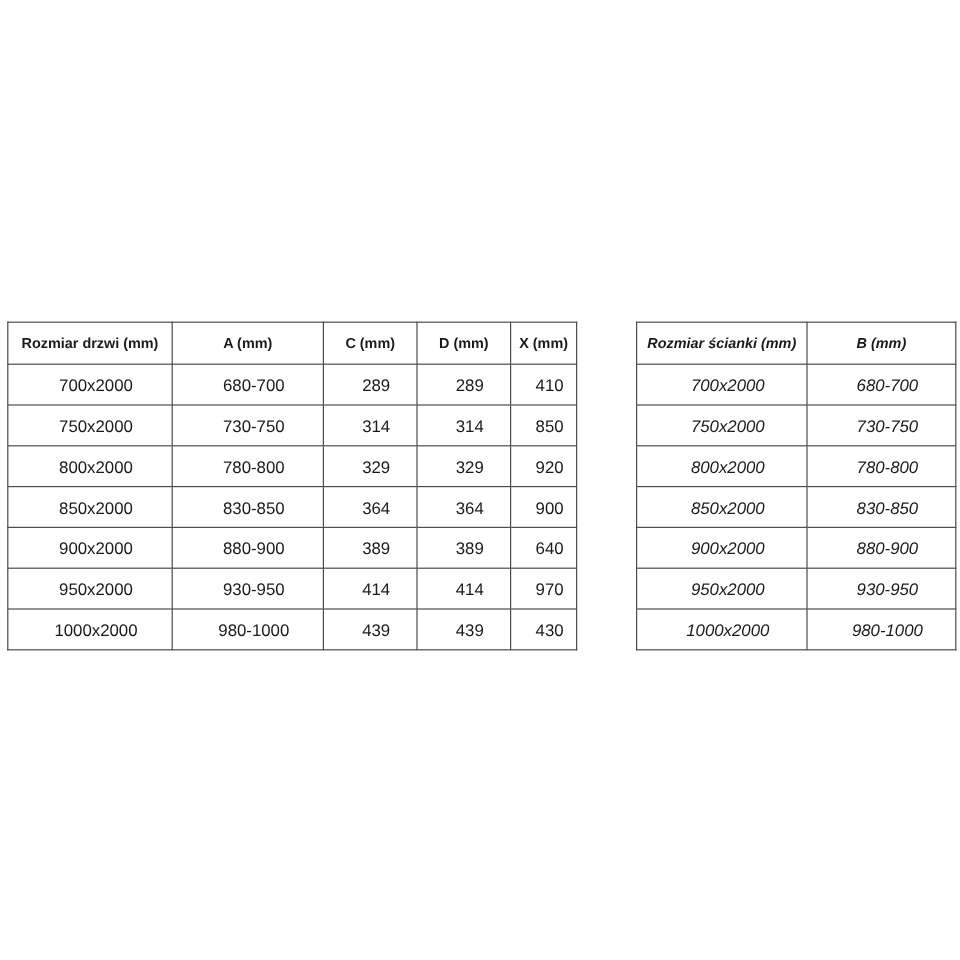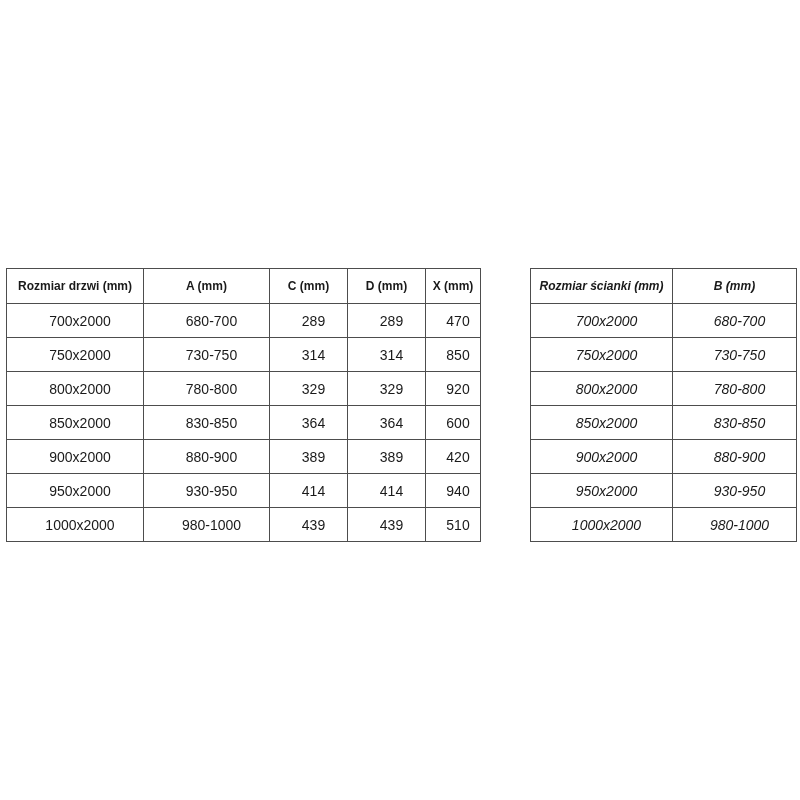--- a/index.html
+++ b/index.html
@@ -84,63 +84,63 @@
           <th>D (mm)</th>
           <th>X (mm)</th>
         </tr>
       </thead>
       <tbody>
         <tr>
           <td>700x2000</td>
           <td>680-700</td>
           <td>289</td>
           <td>289</td>
-          <td>470</td>
+          <td>410</td>
         </tr>
         <tr>
           <td>750x2000</td>
           <td>730-750</td>
           <td>314</td>
           <td>314</td>
           <td>850</td>
         </tr>
         <tr>
           <td>800x2000</td>
           <td>780-800</td>
           <td>329</td>
           <td>329</td>
           <td>920</td>
         </tr>
         <tr>
           <td>850x2000</td>
           <td>830-850</td>
           <td>364</td>
           <td>364</td>
-          <td>600</td>
+          <td>900</td>
         </tr>
         <tr>
           <td>900x2000</td>
           <td>880-900</td>
           <td>389</td>
           <td>389</td>
-          <td>420</td>
+          <td>640</td>
         </tr>
         <tr>
           <td>950x2000</td>
           <td>930-950</td>
           <td>414</td>
           <td>414</td>
-          <td>940</td>
+          <td>970</td>
         </tr>
         <tr>
           <td>1000x2000</td>
           <td>980-1000</td>
           <td>439</td>
           <td>439</td>
-          <td>510</td>
+          <td>430</td>
         </tr>
       </tbody>
     </table>
 
   <table id="wall-table" class="spec-table">
     <colgroup>
       <col class="rt-c1">
         <col class="rt-c2">
     </colgroup>
   <thead>

